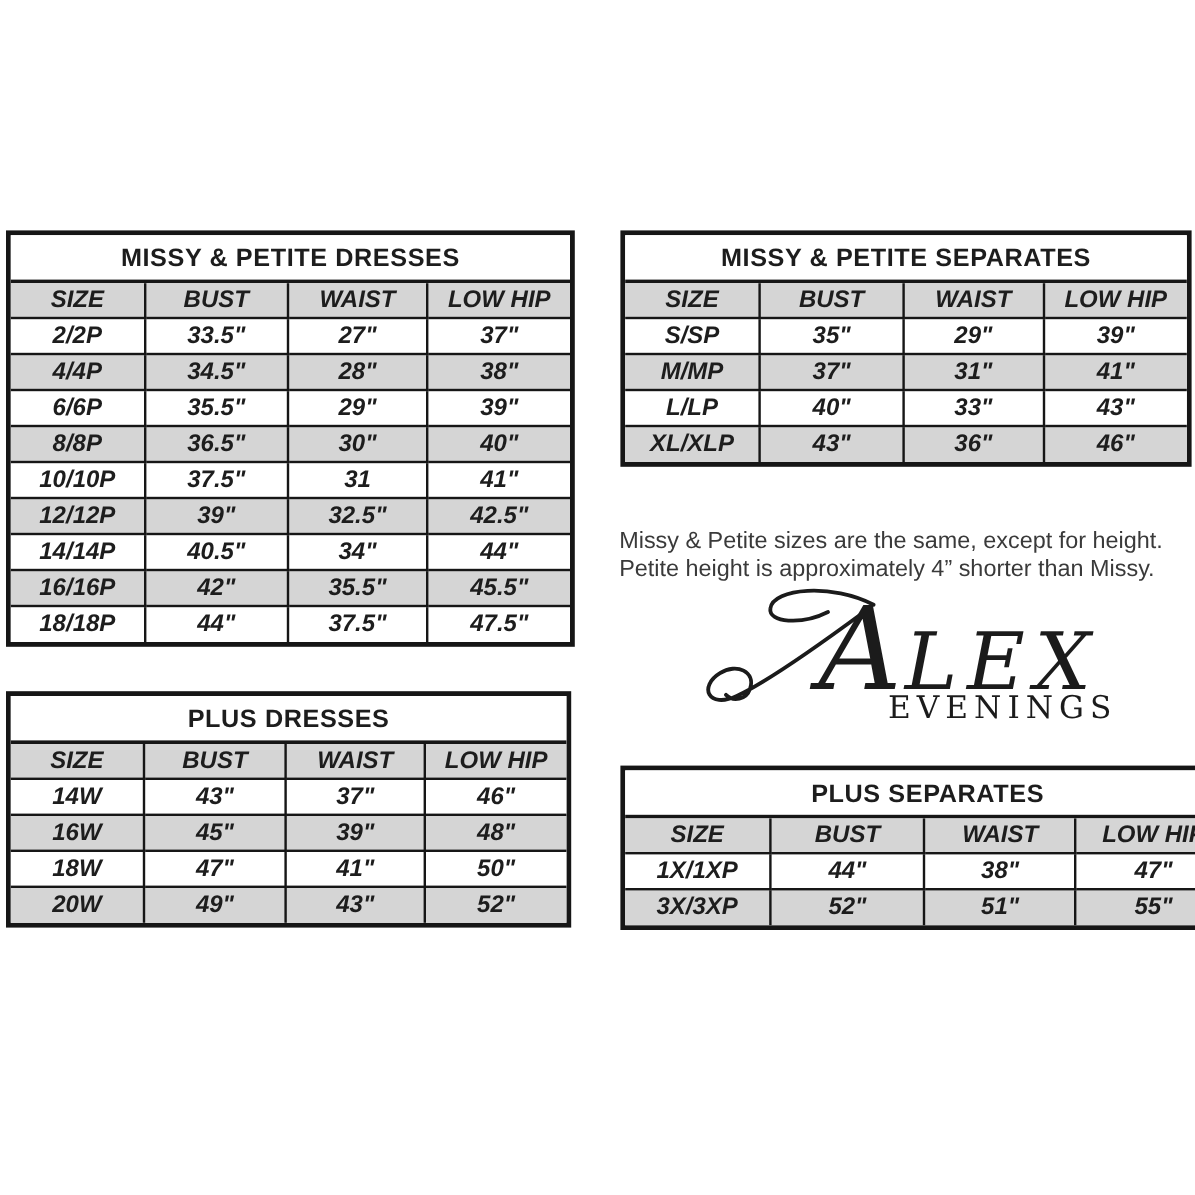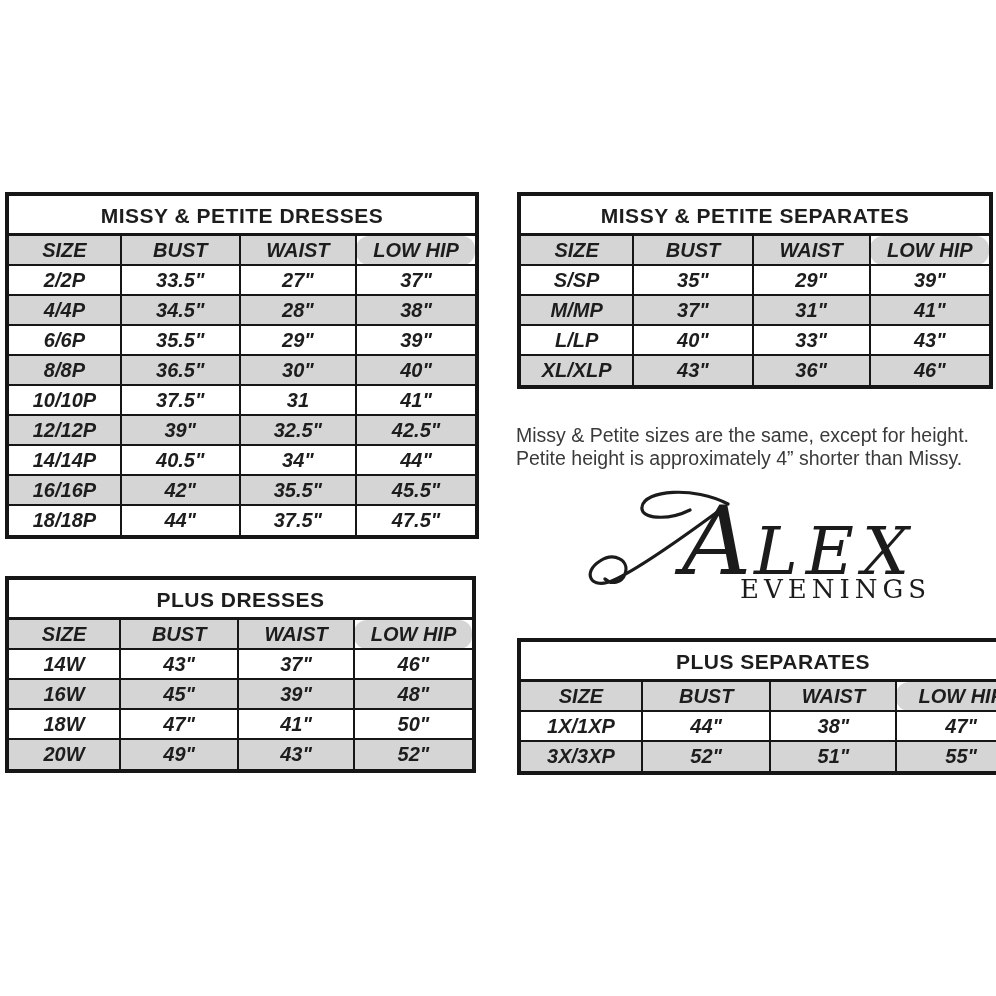--- a/index.html
+++ b/index.html
@@ -44,30 +44,30 @@
   .size-table tr > *:first-child{border-left:none;}
   .size-table tr > *:last-child{border-right:none;}
   .size-table thead tr > *{border-top:none;}
   .size-table tbody tr:last-child > *{border-bottom:none;}
   .size-table th{background:var(--header-bg);height:29px;}
   .size-table tbody tr:nth-child(even) td{background:var(--stripe-bg);}
   .size-table tbody tr:nth-child(odd) td{background:#fff;}
   .size-table th:nth-child(1){width:24%;}
   .size-table th:nth-child(2){width:25.5%;}
   .size-table th:nth-child(3){width:25%;}
-  .size-table th:nth-child(4){width:25.5%;border-radius:13px;}
+  .size-table th:nth-child(4){width:25.5%;}
 
   #tbl-mp-dresses   {left:5px;  top:192px; width:474px;}
   #tbl-mp-separates {left:517px;top:192px; width:476px;}
   #tbl-plus-dresses {left:5px;  top:576px; width:471px;}
   #tbl-plus-separates{left:517px;top:638px; width:512px;}
 
   
   .note{
-    position:absolute;left:516px;top:424px;width:480px;
+    position:absolute;left:516px;top:440px;width:480px;
     color:var(--note-color);font-size:19.5px;line-height:23px;
   }
 
   
   .logo{
     position:absolute;left:578px;top:488px;width:360px;height:130px;
   }
   .logo svg{width:100%;height:100%;display:block;}
   .logo text{fill:var(--logo-color);}
   .logo .brand{font-family:"DejaVu Serif","Liberation Serif",serif;font-style:italic;}

